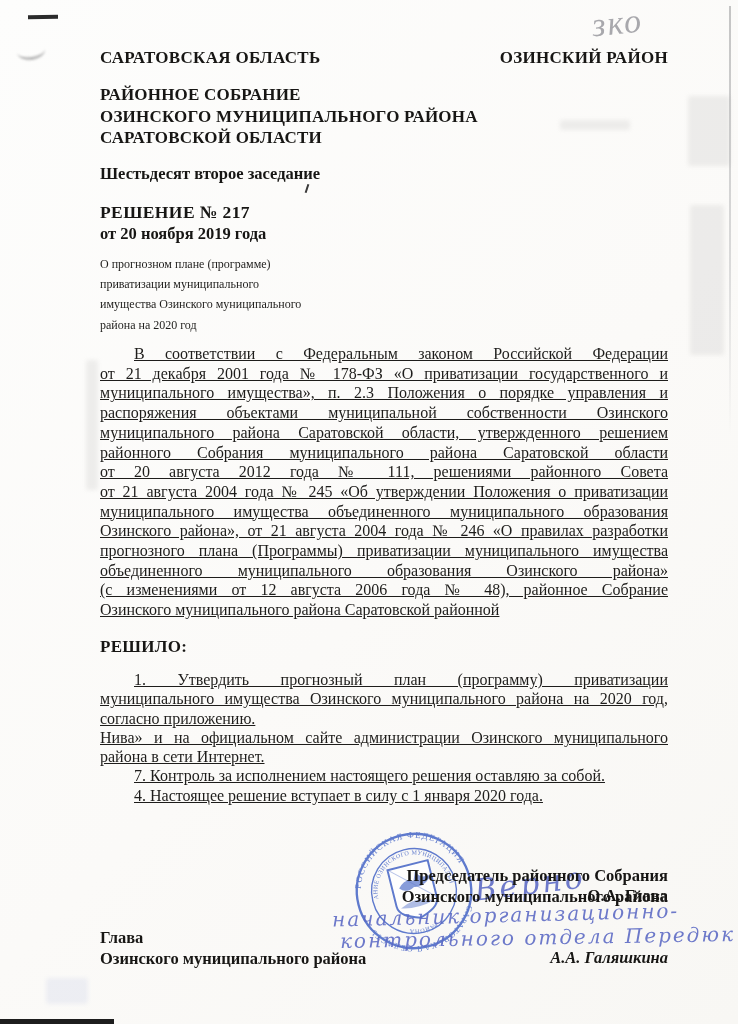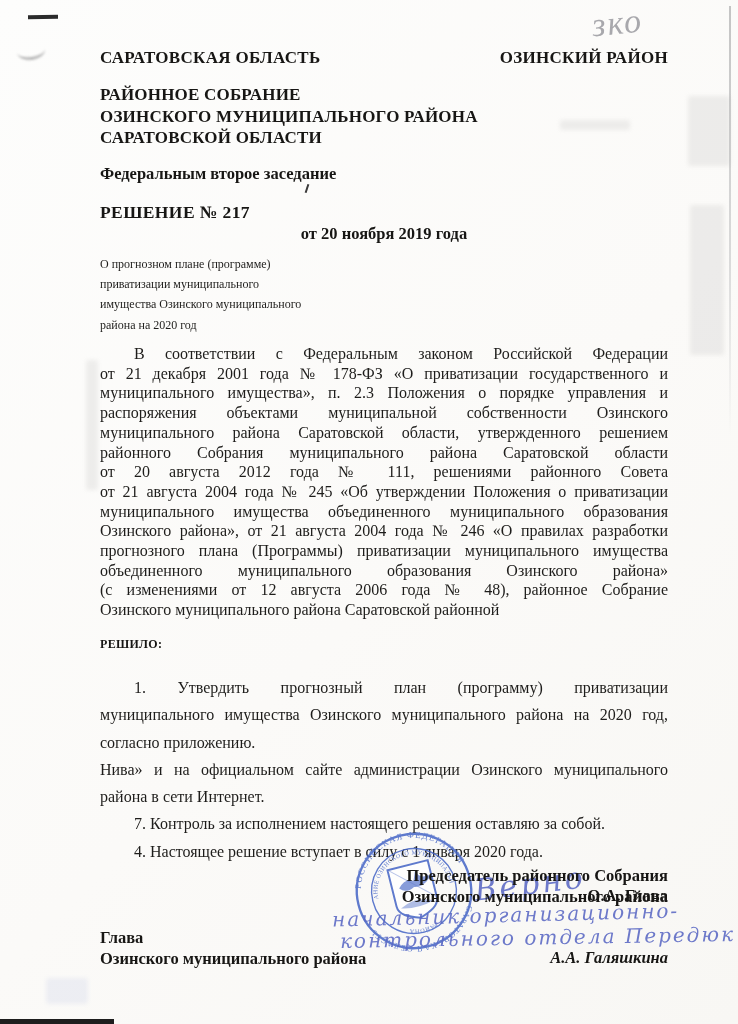--- a/index.html
+++ b/index.html
@@ -6,34 +6,34 @@
   .page{
     position:relative;width:738px;height:1024px;margin:0 auto;
     background:linear-gradient(135deg,#fdfdfc 0%,#fbfaf8 55%,#f8f7f4 100%);
     font-family:"Liberation Serif","DejaVu Serif",serif;
     color:#1e1d1b;overflow:hidden;
   }
   .abs{position:absolute;}
   .tb{left:100px;width:568px;}
   .b{font-weight:bold;color:#171614;}
   .ctr{}
-  .rt{text-align:center;}
-  .ln{font-size:16px;line-height:19.7px;}
+  .rt{text-align:left;}
+  .ln{font-size:16px;line-height:19.7px;text-decoration:underline;}
   .jl{text-align:justify;text-align-last:justify;}
   .ind{text-indent:34px;}
-  .items .ln{line-height:19.3px;margin-top:8px;}
+  .items .ln{line-height:19.3px;}
   
   .header-row{top:48px;display:flex;justify-content:space-between;font-size:17px;letter-spacing:.3px;}
   .org{top:84px;font-size:17px;line-height:21.5px;letter-spacing:.2px;}
   .session{top:164px;font-size:16.5px;}
   .doc-title{top:202px;font-size:17.5px;letter-spacing:.4px;}
   .doc-date{top:224px;font-size:16.5px;}
   .subject{top:254px;font-size:12px;line-height:20.2px;}
   .intro{top:344px;}
-  .resolved-h{top:637px;font-size:12px;letter-spacing:.3px;}
+  .resolved-h{top:637px;font-size:17px;letter-spacing:.3px;}
   .items{top:670px;}
   
   .sigtitle{font-size:16.5px;line-height:21px;}
   .sig1{top:865px;text-align:right;}
   .sig2{top:927px;}
   .name{font-size:16.5px;right:70px;left:auto;text-align:right;width:220px;}
   .name1{top:886px;}
   .name2{top:948px;font-style:italic;}
   
   .stamp{left:345px;top:822px;width:138px;height:138px;transform:rotate(-14deg);opacity:.85;}
@@ -78,21 +78,21 @@
     <span class="b">САРАТОВСКАЯ ОБЛАСТЬ</span>
     <span class="b">ОЗИНСКИЙ РАЙОН</span>
   </div>
 
   <div class="abs tb org ctr b">
     <div>РАЙОННОЕ СОБРАНИЕ</div>
     <div>ОЗИНСКОГО МУНИЦИПАЛЬНОГО РАЙОНА</div>
     <div>САРАТОВСКОЙ ОБЛАСТИ</div>
   </div>
 
-  <div class="abs tb session ctr b">Федеральным второе заседание</div>
+  <div class="abs tb session ctr b">Шестьдесят второе заседание</div>
 
   <div class="abs tb doc-title ctr b">РЕШЕНИЕ № 217</div>
 
   <div class="abs tb doc-date rt b">от 20 ноября 2019 года</div>
 
   <div class="abs tb subject">
     <div>О прогнозном плане (программе)</div>
     <div>приватизации муниципального</div>
     <div>имущества Озинского муниципального</div>
     <div>района на 2020 год</div>

